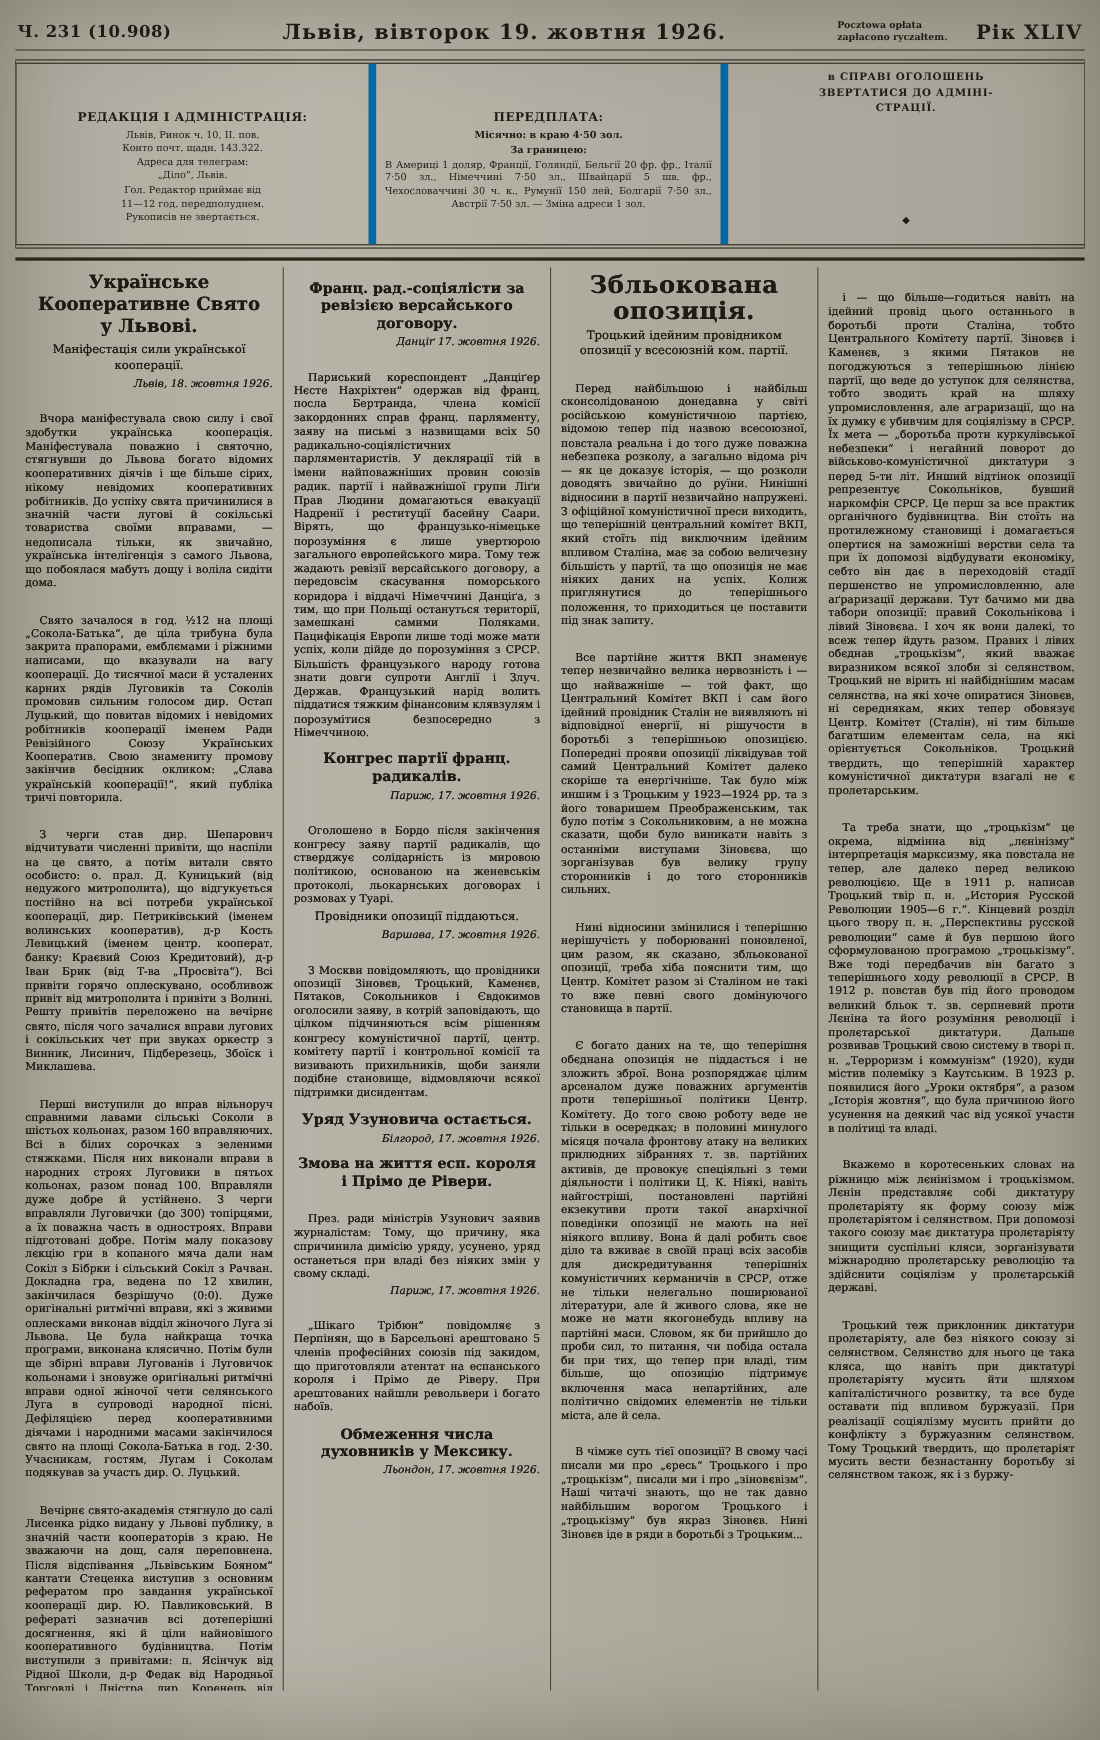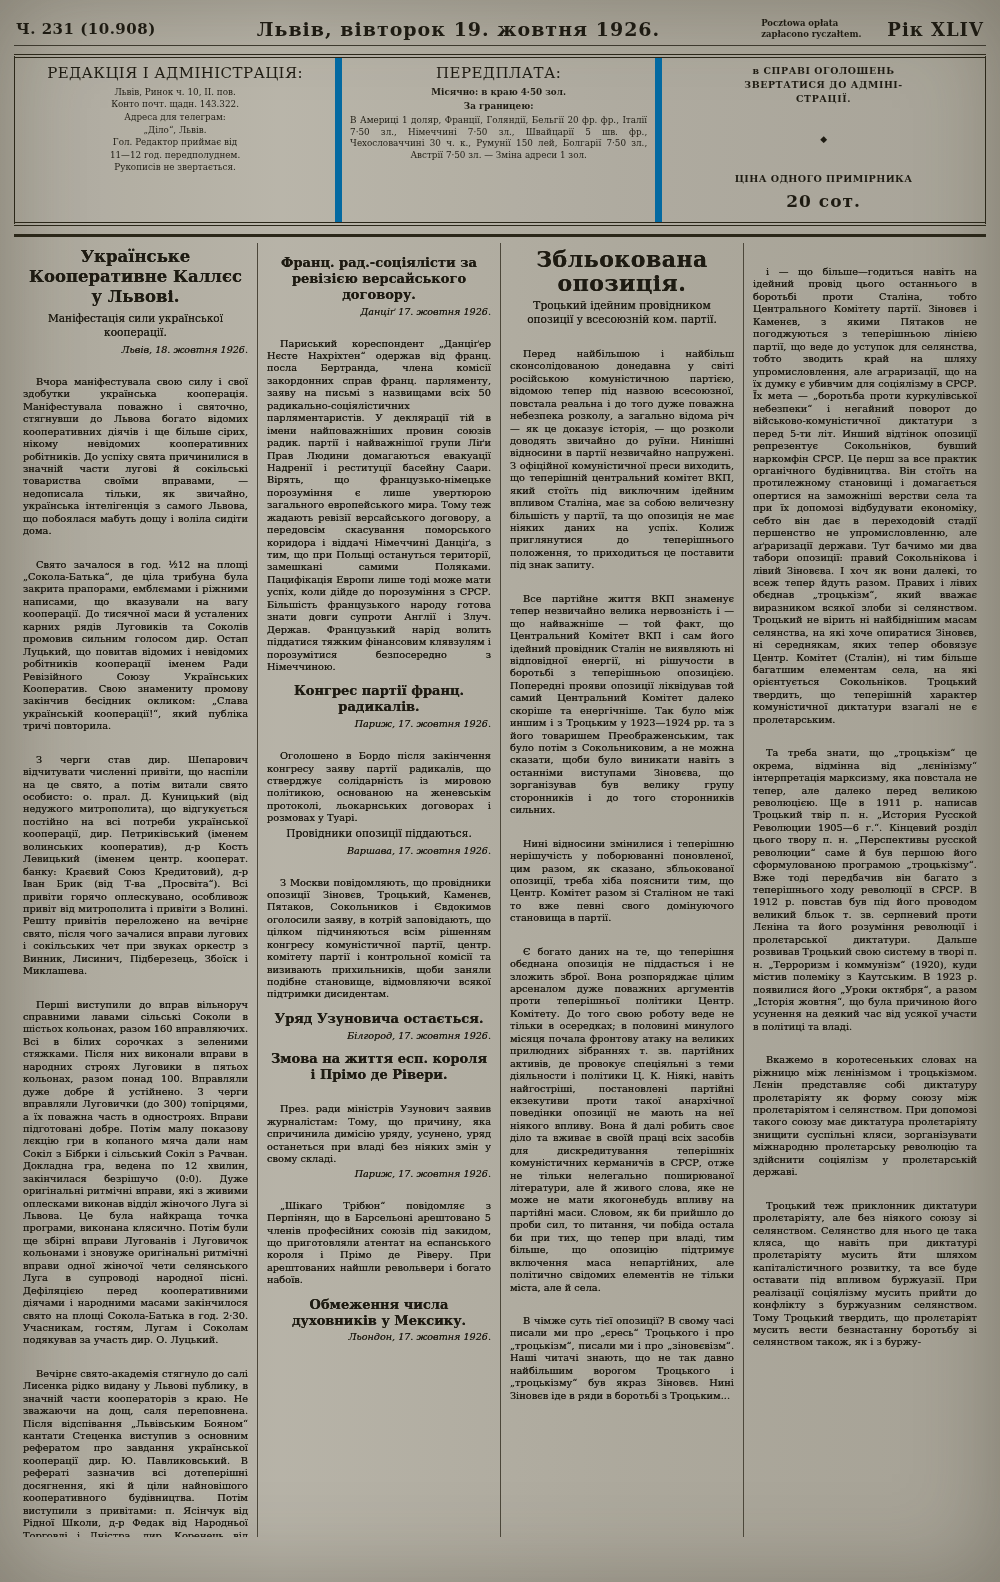--- a/index.html
+++ b/index.html
@@ -40,21 +40,21 @@
     flex:1; margin-top:2px; height:172px;
     border-top:4px double #2b2719; border-bottom:4px double #2b2719;
     border-left:1px solid #2b2719; border-right:1px solid #2b2719;
     display:flex; background:rgba(255,255,255,.03);
   }
   .info-col { padding:6px 8px; font-size:8.8px; line-height:1.32; text-align:center; }
   .info-col + .info-col { border-left:7px solid #0369a1; }
   .info-col.ed { width:33%; }
   .info-col.sub { width:33%; }
   .info-col.ads { width:34%; display:flex; flex-direction:column; justify-content:space-between; padding-bottom:10px; }
-  .info-h { font-weight:normal; font-size:15px; letter-spacing:.4px; margin-bottom:3px; }
+  .info-h { font-weight:bold; font-size:11px; letter-spacing:.4px; margin-bottom:3px;margin-top:36px; }
   .info-line { margin-bottom:1px; }
   .sub-monthly { font-weight:bold; margin-bottom:3px; }
   .sub-abroad-h { font-weight:bold; margin:2px 0 2px; }
   .sub-abroad { text-align:justify; text-align-last:center; }
   .ads-top { font-weight:bold; font-size:9.4px; letter-spacing:.6px; line-height:1.5; }
   .ornament { font-size:9px; margin:4px 0; }
   .price-h { font-weight:bold; font-size:9.6px; letter-spacing:.4px; margin-bottom:4px; }
   .price-v { font-weight:bold; font-size:17px; letter-spacing:1px; }
 
   .rule-thick { border-top:3px solid #2b2719; margin:0 2px; }
@@ -112,33 +112,29 @@
         <div class="sub-abroad">В Америці 1 доляр, Франції, Голяндії, Бельгії 20 фр. фр., Італії 7·50 зл., Німеччині 7·50 зл., Швайцарії 5 шв. фр., Чехословаччині 30 ч. к., Румунії 150 лей, Болгарії 7·50 зл., Австрії 7·50 зл. — Зміна адреси 1 зол.</div>
       </div>
 
       <div class="info-col ads">
         <div class="ads-top">
           <div>в СПРАВІ ОГОЛОШЕНЬ</div>
           <div>ЗВЕРТАТИСЯ ДО АДМІНІ-</div>
           <div>СТРАЦІЇ.</div>
         </div>
         <div class="ornament">◆</div>
-        <div>
-          <div class="price-h">ЦІНА ОДНОГО ПРИМІРНИКА</div>
-          <div class="price-v">20 сот.</div>
-        </div>
       </div>
     </div>
   </section>
 
   <div class="rule-thick"></div>
 
   <main class="content">
     <section class="col">
-        <div class="blk blk-h1">Українське Кооперативне Каллєс у Львові.</div>
+        <div class="blk blk-h1">Українське Кооперативне Свято у Львові.</div>
         <div class="blk blk-subhead">Маніфестація сили української кооперації.</div>
         <div class="blk blk-dateline">Львів, 18. жовтня 1926.</div>
         <div class="blk blk-p">Вчора маніфестувала свою силу і свої здобутки українська кооперація. Маніфестувала поважно і святочно, стягнувши до Львова богато відомих кооперативних діячів і ще більше сірих, нікому невідомих кооперативних робітників. До успіху свята причинилися в значній части лугові й сокільські товариства своїми вправами, — недописала тільки, як звичайно, українська інтелігенція з самого Львова, що побоялася мабуть дощу і воліла сидіти дома.</div>
         <div class="blk blk-p">Свято зачалося в год. ½12 на площі „Сокола-Батька“, де ціла трибуна була закрита прапорами, емблємами і ріжними написами, що вказували на вагу кооперації. До тисячної маси й усталених карних рядів Луговиків та Соколів промовив сильним голосом дир. Остап Луцький, що повитав відомих і невідомих робітників кооперації іменем Ради Ревізійного Союзу Українських Кооператив. Свою знамениту промову закінчив бесідник окликом: „Слава українській кооперації!“, який публіка тричі повторила.</div>
         <div class="blk blk-p">З черги став дир. Шепарович відчитувати численні привіти, що наспіли на це свято, а потім витали свято особисто: о. прал. Д. Куницький (від недужого митрополита), що відгукується постійно на всі потреби української кооперації, дир. Петриківський (іменем волинських кооператив), д-р Кость Левицький (іменем центр. кооперат. банку: Краєвий Союз Кредитовий), д-р Іван Брик (від Т-ва „Просвіта“). Всі привіти горячо оплескувано, особливож привіт від митрополита і привіти з Волині. Решту привітів переложено на вечірнє свято, після чого зачалися вправи лугових і сокільських чет при звуках оркестр з Винник, Лисинич, Підберезець, Збоїск і Миклашева.</div>
         <div class="blk blk-p">Перші виступили до вправ вільноруч справними лавами сільські Соколи в шістьох кольонах, разом 160 вправляючих. Всі в білих сорочках з зеленими стяжками. Після них виконали вправи в народних строях Луговики в пятьох кольонах, разом понад 100. Вправляли дуже добре й устійнено. З черги вправляли Луговички (до 300) топірцями, а їх поважна часть в одностроях. Вправи підготовані добре. Потім малу показову лєкцію гри в копаного мяча дали нам Сокіл з Бібрки і сільський Сокіл з Рачван. Докладна гра, ведена по 12 хвилин, закінчилася безрішучо (0:0). Дуже оригінальні ритмічні вправи, які з живими оплесками виконав відділ жіночого Луга зі Львова. Це була найкраща точка програми, виконана клясично. Потім були ще збірні вправи Лугованів і Луговичок кольонами і зновуже оригінальні ритмічні вправи одної жіночої чети селянського Луга в супроводі народної пісні. Дефіляцією перед кооперативними діячами і народними масами закінчилося свято на площі Сокола-Батька в год. 2·30. Учасникам, гостям, Лугам і Соколам подякував за участь дир. О. Луцький.</div>
         <div class="blk blk-p">Вечірнє свято-академія стягнуло до салі Лисенка рідко видану у Львові публику, в значній части кооператорів з краю. Не зважаючи на дощ, саля переповнена. Після відспівання „Львівським Бояном“ кантати Стеценка виступив з основним рефератом про завдання української кооперації дир. Ю. Павликовський. В рефераті зазначив всі дотеперішні досягнення, які й ціли найновішого кооперативного будівництва. Потім виступили з привітами: п. Ясінчук від Рідної Школи, д-р Федак від Народньої Торговлі і Дністра, дир. Коренець від Надзірної Ради Центросоюзу, д-р Володимир Бачинський від Т-ва опіки над українськими еміґрантами, д-р Мих. Волошин від Союзу українських адвокатів, п. Березовський від Торговельної Школи Т-ва „Просвіта“, п. Цмайло-Кульчицький від Супруґа, д-р Пашкевич від лугової організації, дир. Шахович від кооперативи Бобрівники, п. Обрізків від кооператив Кольоній і представники Повітових Союзів Кооператив з Теребовлі і Глинян. Після того відчитано решту привітів письмом і телєґрамами. Закінчив свято хор „Львівського Бояна“, що відспівав „Вже воскресла Україна“ і „Ще не вмерла“ Стеценка.</div>
       </section>
     <section class="col">
         <div class="blk blk-h2">Франц. рад.-соціялісти за ревізією версайського договору.</div>

